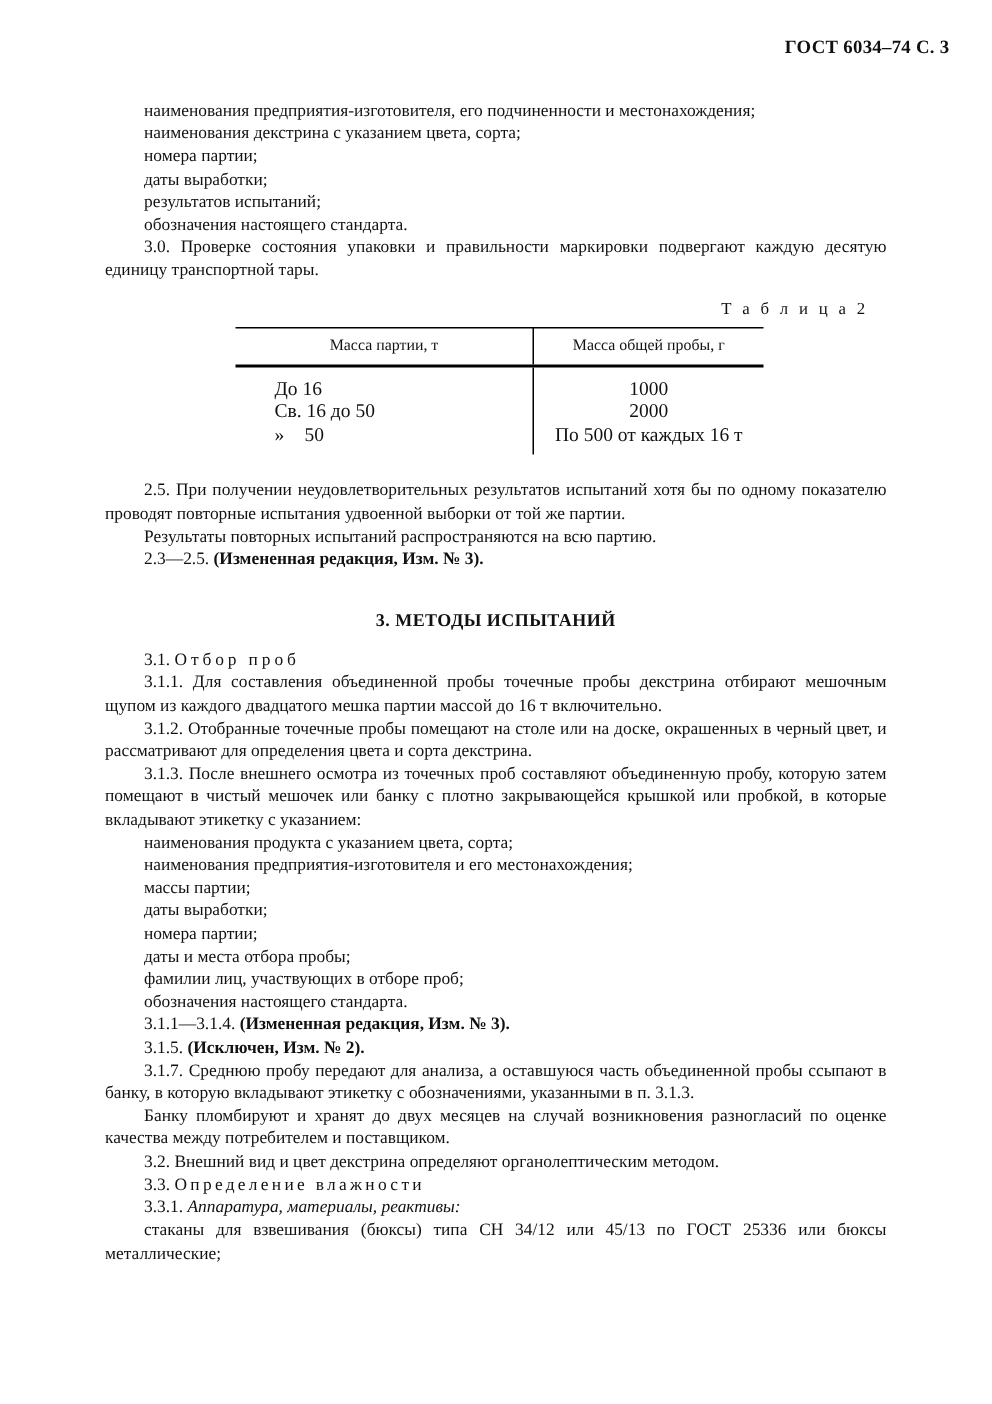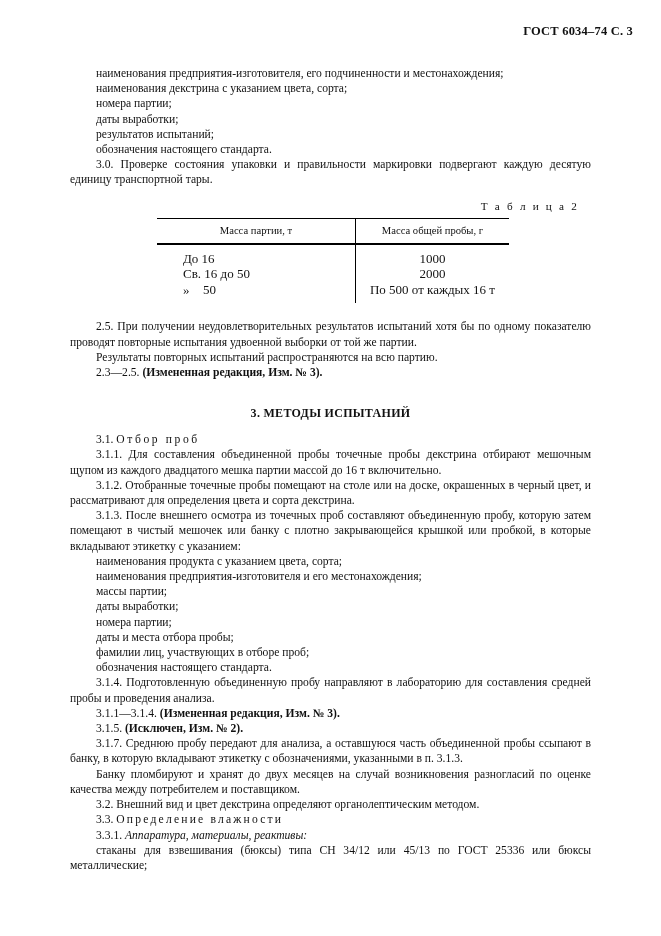--- a/index.html
+++ b/index.html
@@ -186,21 +186,20 @@
       <p class="noj">наименования продукта с указанием цвета, сорта;</p>
       <p class="noj">наименования предприятия-изготовителя и его местонахождения;</p>
       <p class="noj">массы партии;</p>
       <p class="noj">даты выработки;</p>
       <p class="noj">номера партии;</p>
       <p class="noj">даты и места отбора пробы;</p>
       <p class="noj">фамилии лиц, участвующих в отборе проб;</p>
       <p class="noj">обозначения настоящего стандарта.</p>
     </div>
 
-    <p class="ind">3.1.4. Подготовленную объединенную пробу направляют в лабораторию для составления средней пробы и проведения анализа.</p>
     <p class="ind noj"><span>3.1.1—3.1.4. </span><span class="b">(Измененная редакция, Изм. № 3).</span></p>
     <p class="ind noj"><span>3.1.5. </span><span class="b">(Исключен, Изм. № 2).</span></p>
 
     <p class="ind">3.1.7. Среднюю пробу передают для анализа, а оставшуюся часть объединенной пробы ссыпают в банку, в которую вкладывают этикетку с обозначениями, указанными в п. 3.1.3.</p>
     <p class="ind">Банку пломбируют и хранят до двух месяцев на случай возникновения разногласий по оценке качества между потребителем и поставщиком.</p>
     <p class="ind noj">3.2. Внешний вид и цвет декстрина определяют органолептическим методом.</p>
 
     <p class="ind noj"><span>3.3. </span><span class="sp2">Определение влажности</span></p>
     <p class="ind noj"><span>3.3.1. </span><span class="it">Аппаратура, материалы, реактивы:</span></p>
     <p class="ind">стаканы для взвешивания (бюксы) типа СН 34/12 или 45/13 по ГОСТ 25336 или бюксы металлические;</p>

